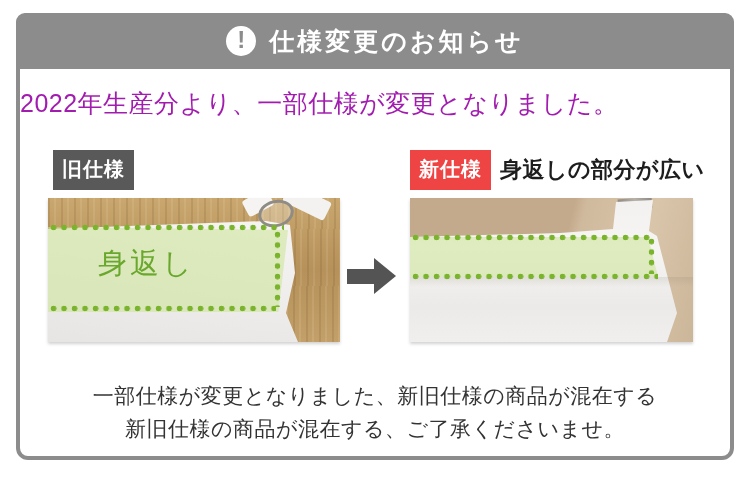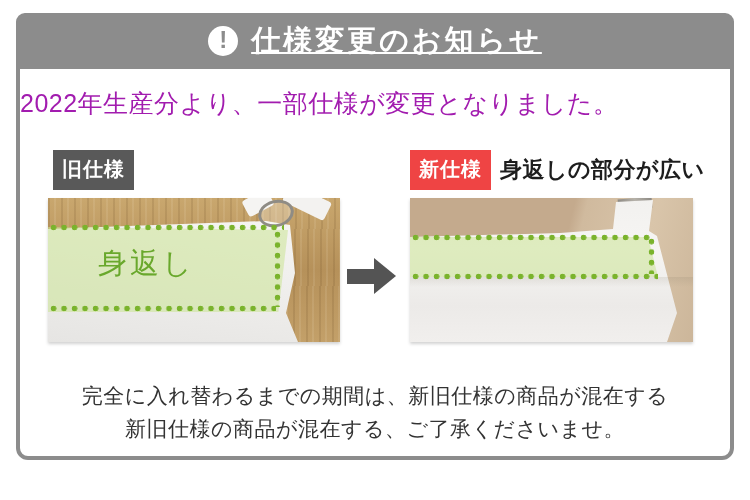--- a/index.html
+++ b/index.html
@@ -21,21 +21,21 @@
     position:absolute;left:-4px;top:-4px;width:calc(100% + 8px);height:56px;
     background:#8c8c8c;border-radius:9px 9px 0 0;
     display:flex;align-items:center;justify-content:center;gap:13px;
   }
   .excl-circle{
     width:30px;height:30px;border-radius:50%;background:#ffffff;
     color:#8c8c8c;font-size:24px;font-weight:800;
     display:flex;align-items:center;justify-content:center;line-height:1;
     padding-bottom:2px;box-sizing:border-box;
   }
-  .title{color:#ffffff;font-size:29px;font-weight:700;letter-spacing:3px;text-decoration:underline;}
+  .title{color:#ffffff;font-size:25px;font-weight:700;letter-spacing:3px;}
 
   
   .intro{
     position:absolute;left:0;top:70px;width:100%;text-align:left;
     font-size:25px;font-weight:500;color:#a21caf;letter-spacing:0.5px;
   }
 
   
   .label-row{position:absolute;display:flex;align-items:center;gap:9px;height:35px;}
   .label-row.old{left:33px;top:135px;}
@@ -162,17 +162,17 @@
     <div class="metal-clip"></div>
     <div class="fabric-new"></div>
     <div class="band-new"></div>
     <div class="fold-shadow"></div>
     <div class="dots-h" style="left:2px;top:36px;width:240px;"></div>
     <div class="dots-h" style="left:2px;top:75px;width:246px;"></div>
     <div class="dots-v" style="left:238px;top:40px;height:36px;"></div>
   </div>
 
   <div class="footer">
-    <div>完全に入れ替わるまでの期間は、新旧仕様の商品が混在する</div>
+    <div>一部仕様が変更となりました、新旧仕様の商品が混在する</div>
     <div>新旧仕様の商品が混在する、ご了承くださいませ。</div>
   </div>
 
 </div>
 
 </body></html>

